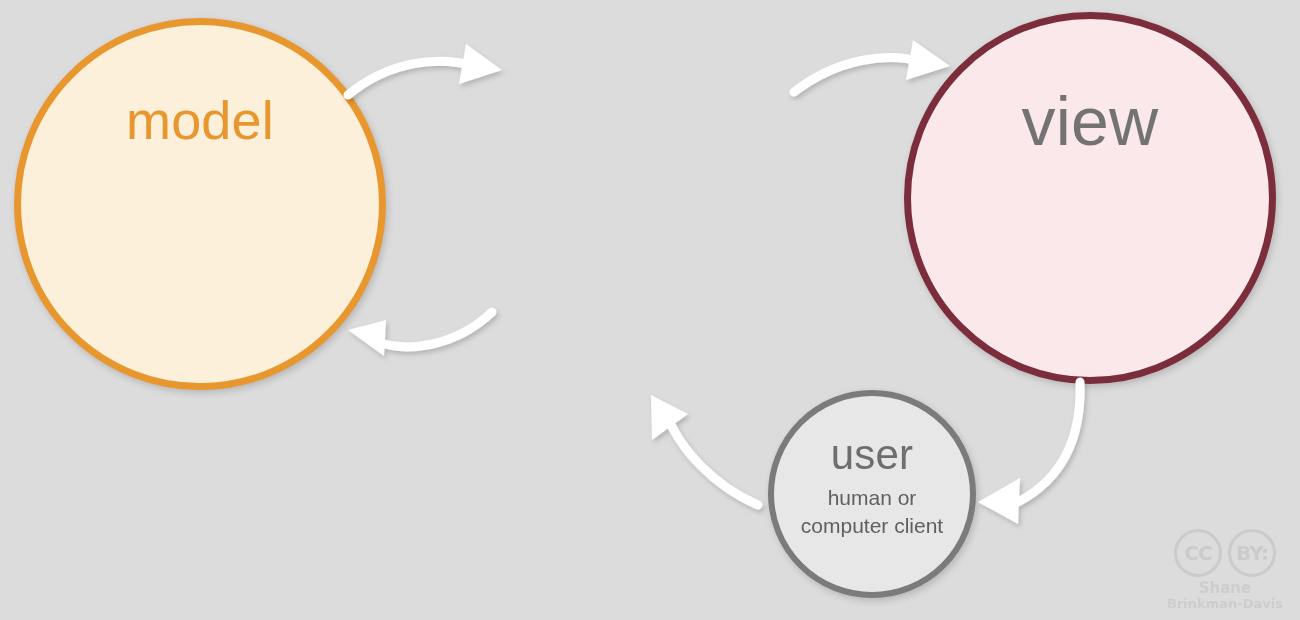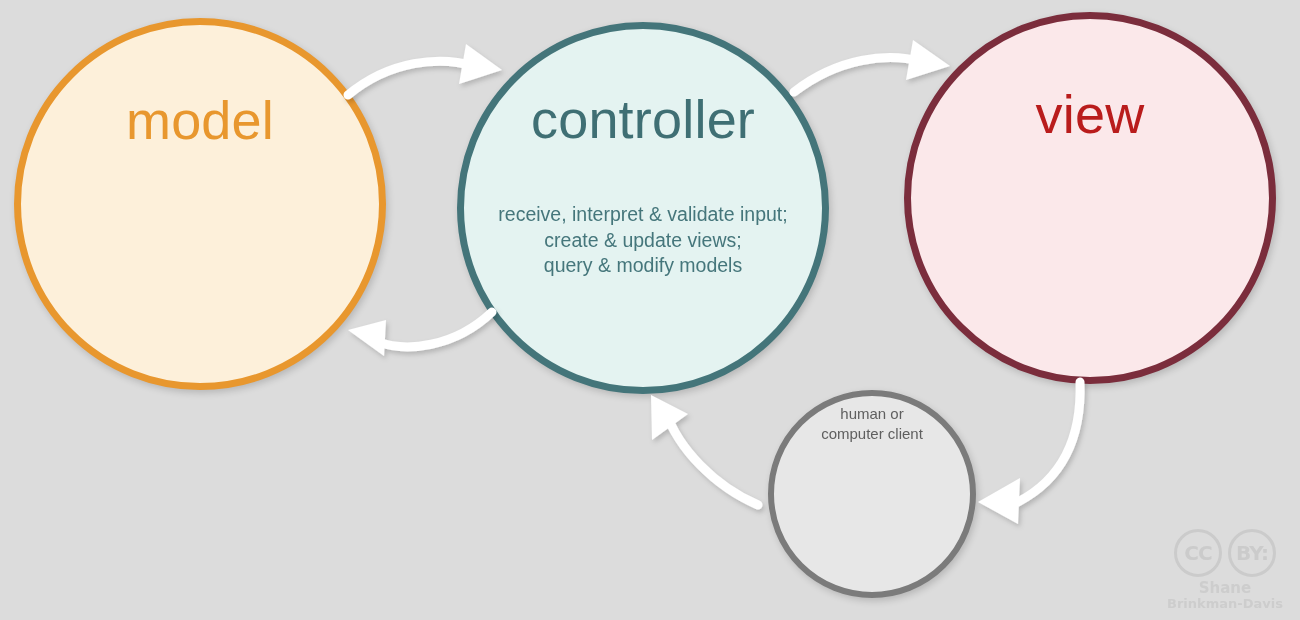--- a/index.html
+++ b/index.html
@@ -86,22 +86,22 @@
   
   #node-view {
     left: 904px;
     top: 12px;
     width: 372px;
     height: 372px;
     background: #fbe8ea;
     border: 7px solid #7b2d3c;
   }
   #node-view .title {
-    font-size: 54px;
-    color: #b91c1c;
+    font-size: 68px;
+    color: #737373;
     margin-top: 68px;
   }
   #node-view .desc {
     font-size: 19.5px;
     color: #7b2d3c;
     margin-top: 88px;
   }
 
   
   #node-user {
@@ -111,21 +111,21 @@
     height: 208px;
     background: #e7e7e7;
     border: 6px solid #7b7b7b;
   }
   #node-user .title {
     font-size: 42px;
     color: #6e6e6e;
     margin-top: 38px;
   }
   #node-user .desc {
-    font-size: 15px;
+    font-size: 21px;
     color: #5f5f5f;
     margin-top: 8px;
   }
 
   
   #arrows {
     position: absolute;
     left: 0;
     top: 0;
     width: 1300px;
@@ -210,32 +210,27 @@
     <g filter="url(#arrShadow)">
       <path d="M 758,505 C 714,486 678,448 666,412" fill="none" stroke="#ffffff" stroke-width="9" stroke-linecap="round"></path>
       <path d="M 651,395 L 652,440 L 688,414 Z" fill="#ffffff"></path>
     </g>
   </svg>
 
   <div class="node" id="node-model">
     <div class="title">model</div>
   </div>
 
-  <div class="node" id="node-controller">
-    <div class="title">controller</div>
-    <div class="desc">receive, interpret &amp; validate input;
-create &amp; update views;
-query &amp; modify models</div>
-  </div>
 
   <div class="node" id="node-view">
     <div class="title">view</div>
   </div>
 
   <div class="node" id="node-user">
+    <div class="title">user</div>
     <div class="desc">human or
 computer client</div>
   </div>
 
   <div id="watermark">
     <div class="badges">
       <div class="badge">CC</div>
       <div class="badge">BY:</div>
     </div>
     <div class="credit">

